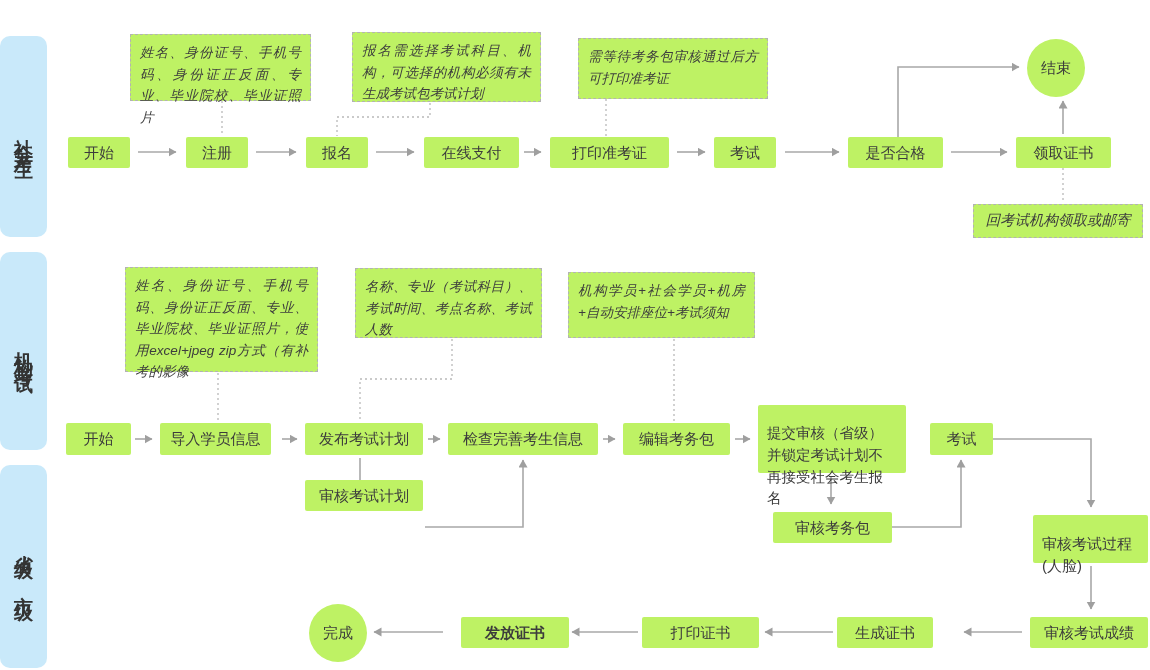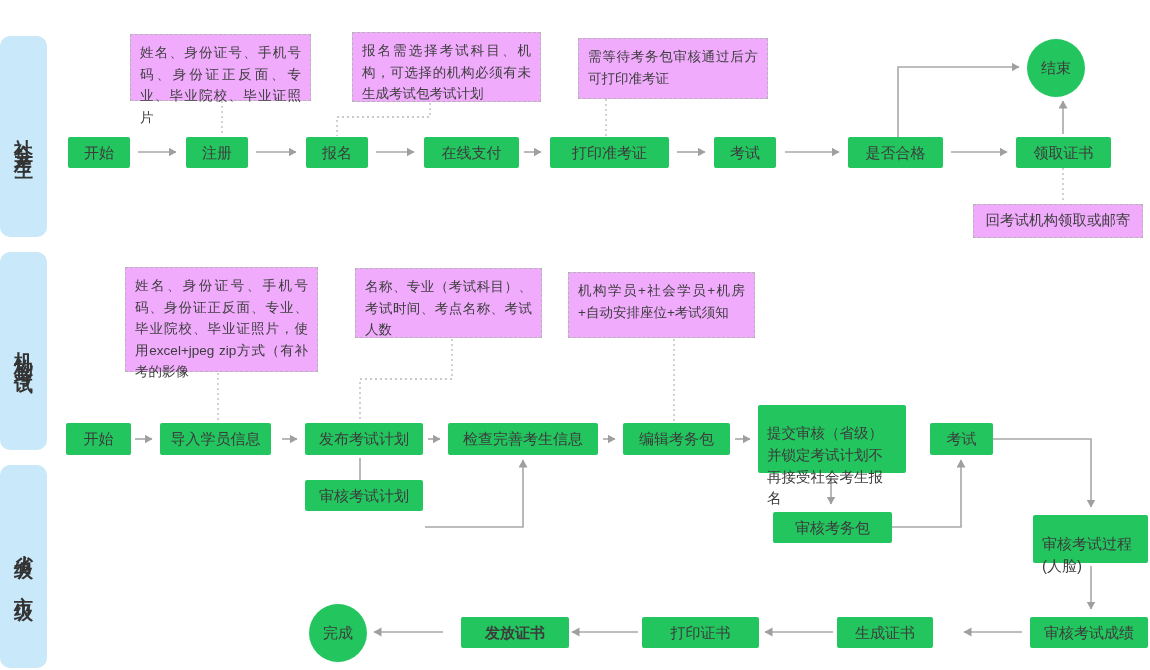--- a/index.html
+++ b/index.html
@@ -12,35 +12,35 @@
   .lane {
     position:absolute; left:0; width:47px; background:#c9e9fa;
     border-radius:10px; display:flex; align-items:center; justify-content:center;
   }
   .lane-label {
     writing-mode:vertical-rl; text-orientation:upright;
     font-size:19px; font-weight:700; color:#333333; letter-spacing:7px;
   }
 
   .box {
-    position:absolute; background:#22c55e; color:#3c3c3c;
+    position:absolute; background:#bef264; color:#3c3c3c;
     display:flex; align-items:center; justify-content:center;
     font-size:15px; border-radius:2px; box-sizing:border-box; line-height:1.3;
   }
   .box.circle { border-radius:50%; }
   .box.multi {
     display:block; text-align:left; padding:18px 9px;
     font-size:14.5px; line-height:1.5;
   }
   .box.bold { font-weight:700; }
 
   .note {
-    position:absolute; background:#f0abfc; border:1px dashed #b3b3b3;
+    position:absolute; background:#bef264; border:1px dashed #b3b3b3;
     color:#3d3d3d; font-size:13.5px; line-height:1.6; padding:7px 9px;
-    box-sizing:border-box; text-align:justify;
+    box-sizing:border-box; text-align:justify;font-style:italic;
   }
   .note.center { display:flex; align-items:center; justify-content:center;
     text-align:center; font-size:14.5px; padding:0; }
 </style>
 </head>
 <body>
 
 <div id="canvas">
 
   <svg id="wires" viewBox="0 0 1150 670" xmlns="http://www.w3.org/2000/svg">

